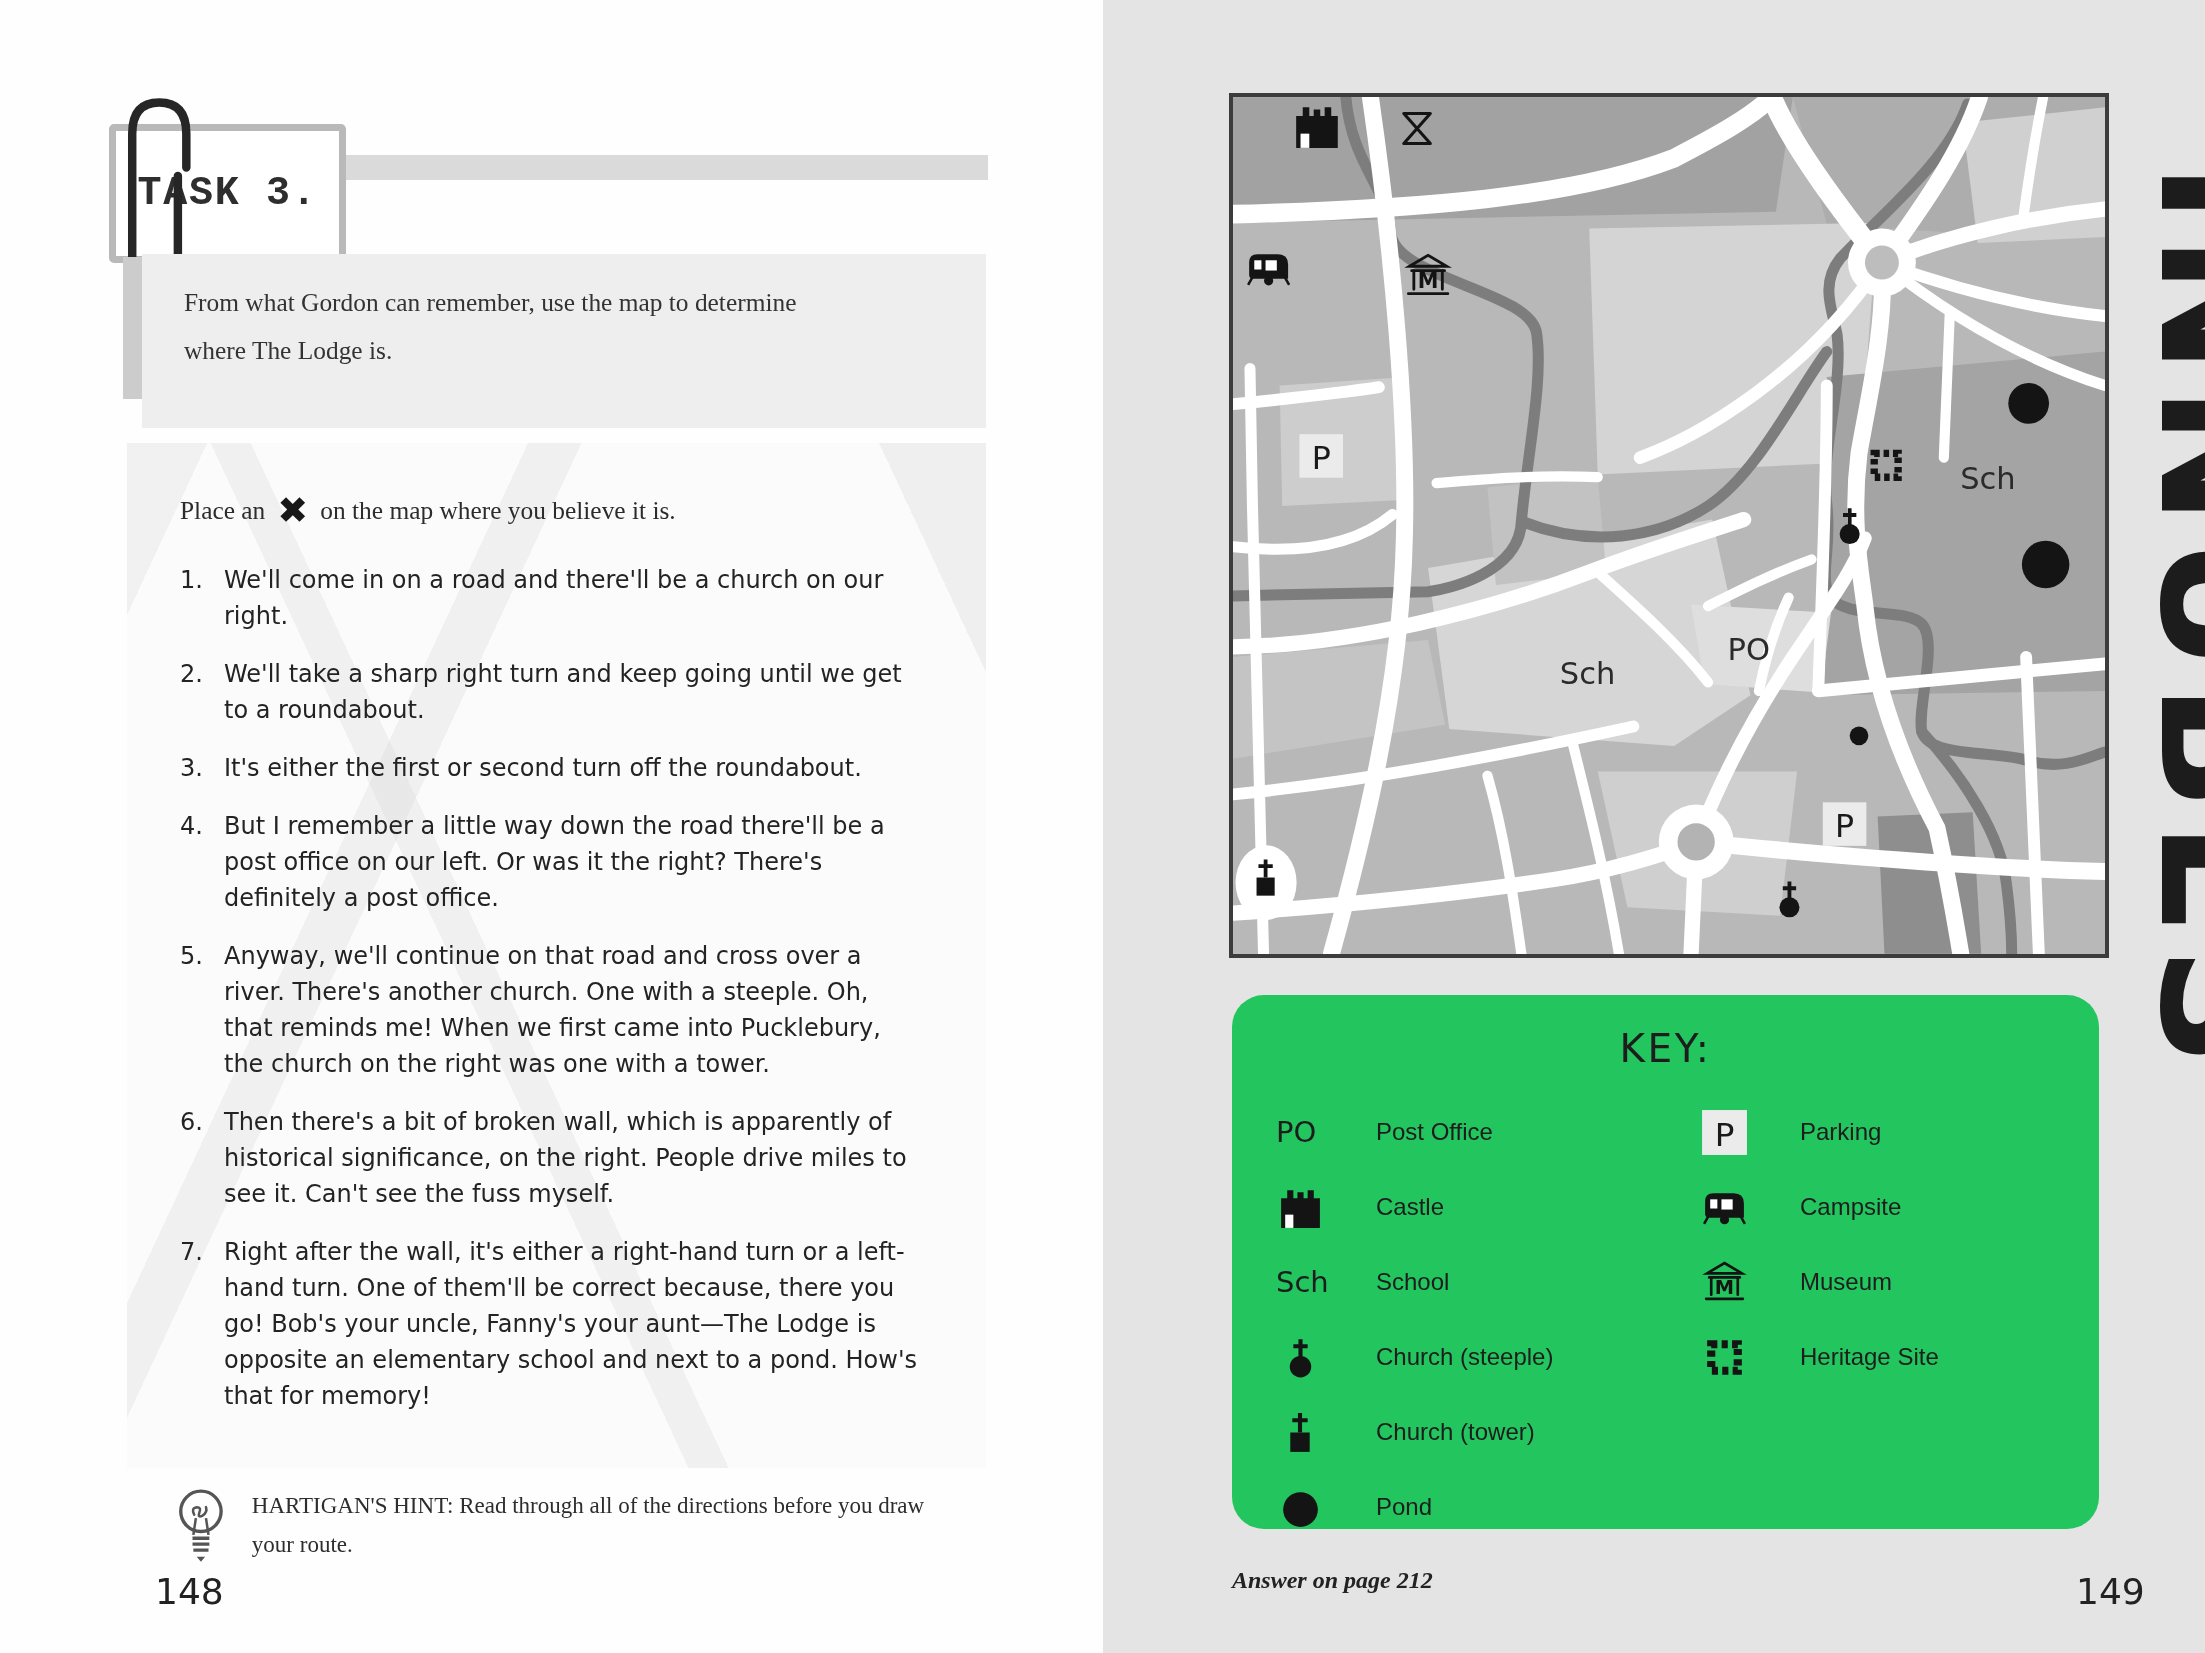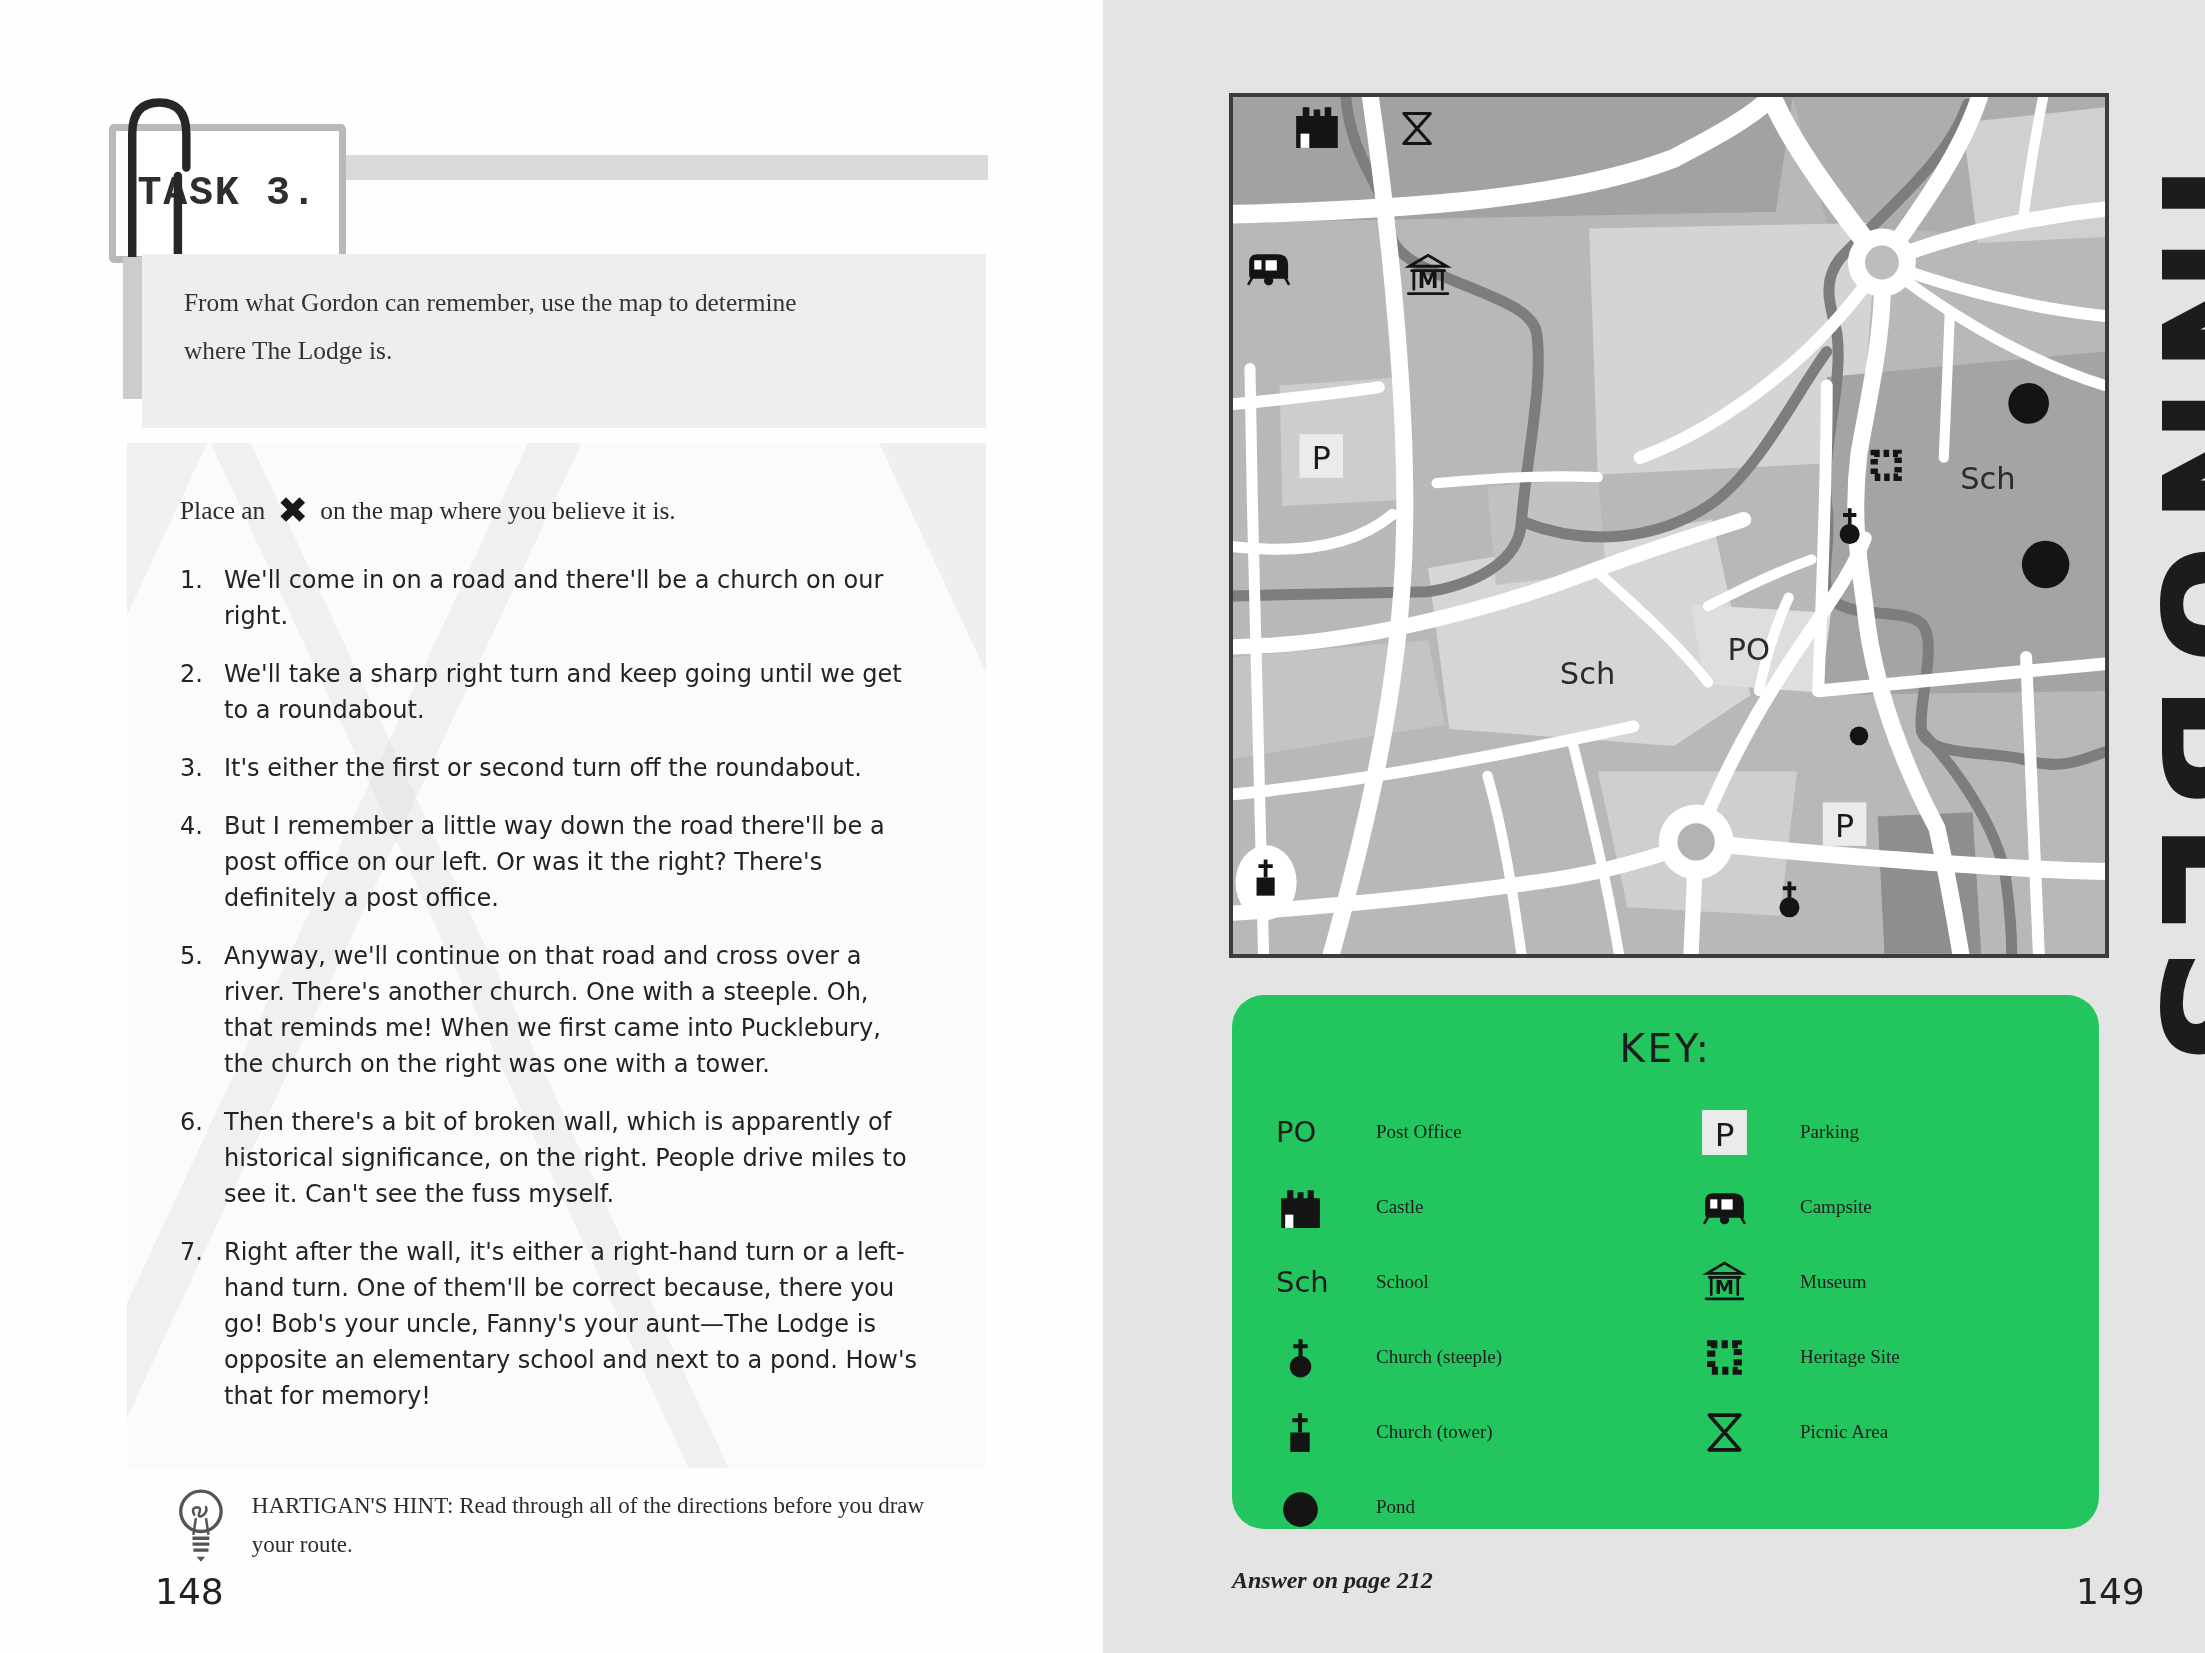--- a/index.html
+++ b/index.html
@@ -72,21 +72,21 @@
     font-family:"DejaVu Sans",sans-serif;font-size:39px;letter-spacing:2.5px;color:#1d1d1d;font-weight:500;
   }
   .key-cols{display:flex;padding:24px 0 0 44px;}
   .key-col{display:flex;flex-direction:column;}
   .key-col.left{width:424px;}
   .key-col.right{width:373px;}
   .key-row{display:flex;align-items:center;height:75px;}
   .key-sym{flex:0 0 100px;display:flex;align-items:center;}
   .key-sym-text{font-family:"DejaVu Sans",sans-serif;font-size:29px;color:#1d1d1d;}
   .key-icon{width:49px;height:49px;}
-  .key-label{font-family:Liberation Serif, serif;font-size:19px;color:#1d1d1d;}
+  .key-label{font-family:Liberation Sans, sans-serif;font-size:24px;color:#1d1d1d;}
   .answer-note{
     position:absolute;left:129px;top:1567px;
     font-family:"Liberation Serif",serif;font-style:italic;font-weight:600;font-size:24px;color:#222;
   }
   
   .edge-text{
     position:absolute;left:2122px;top:100px;height:1484px;
     writing-mode:vertical-rl;
     font-family:"DejaVu Sans",sans-serif;font-weight:700;font-size:168px;letter-spacing:10.2px;
     color:#1c1c1c;white-space:nowrap;
@@ -378,28 +378,20 @@
               <span class="key-label">Museum</span>
             </div>
             <div class="key-row">
               <span class="key-sym">
                 <svg class="key-icon" viewBox="0 0 48 48">
                   <use href="#sym-heritage"></use>
                 </svg>
               </span>
               <span class="key-label">Heritage Site</span>
             </div>
-            <div class="key-row">
-              <span class="key-sym">
-                <svg class="key-icon" viewBox="0 0 48 48">
-                  <use href="#sym-picnic"></use>
-                </svg>
-              </span>
-              <span class="key-label">Picnic Area</span>
-            </div>
           </div>
       </div>
     </div>
 
     <div class="answer-note">Answer on page 212</div>
     <div class="pagenum right">149</div>
   </div>
 
   <div class="edge-text">'INNUBES</div>
 </div>

